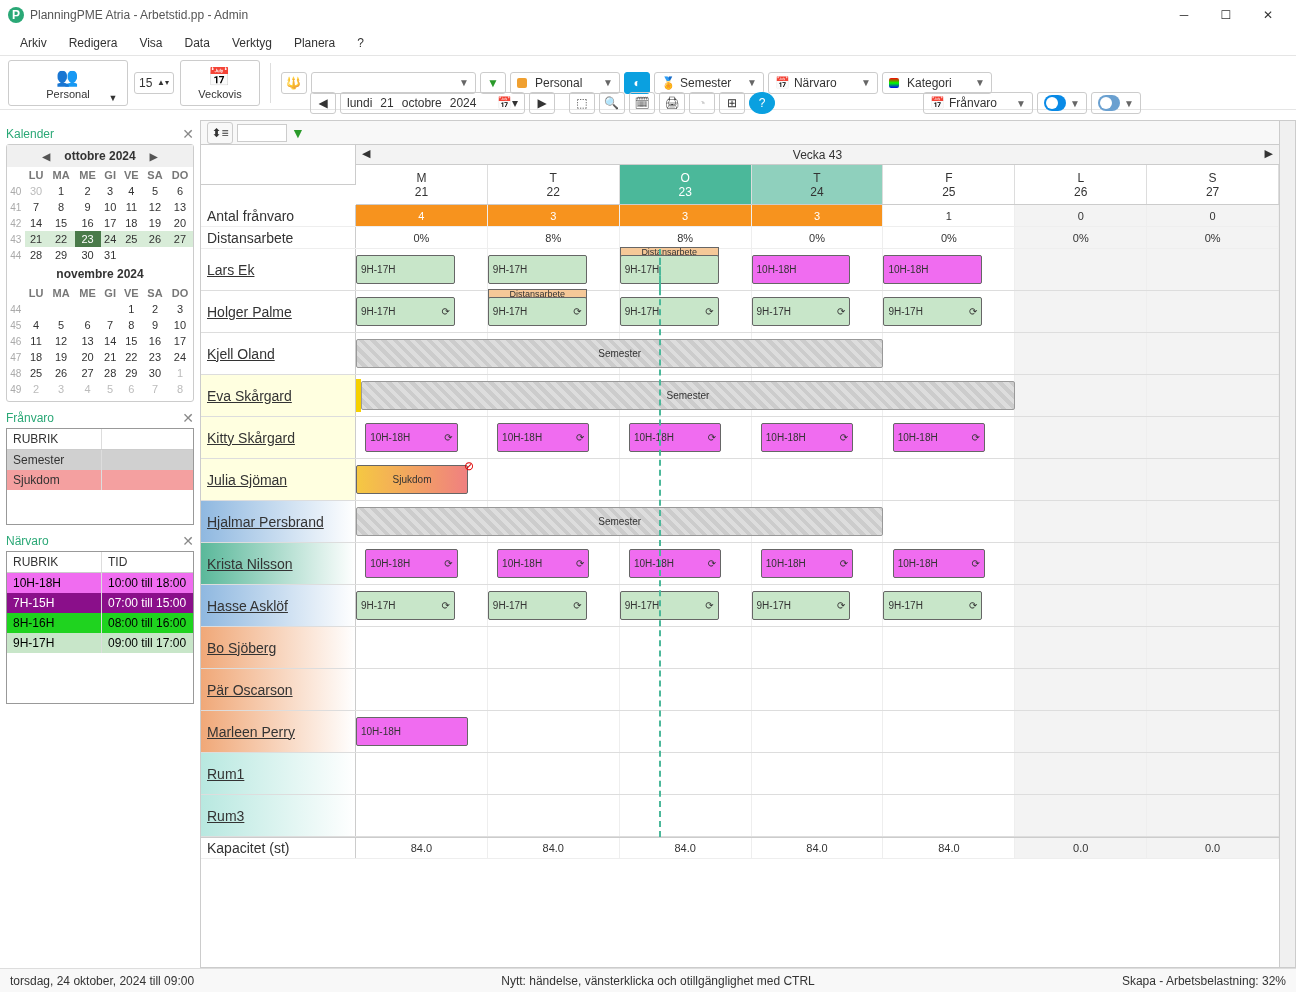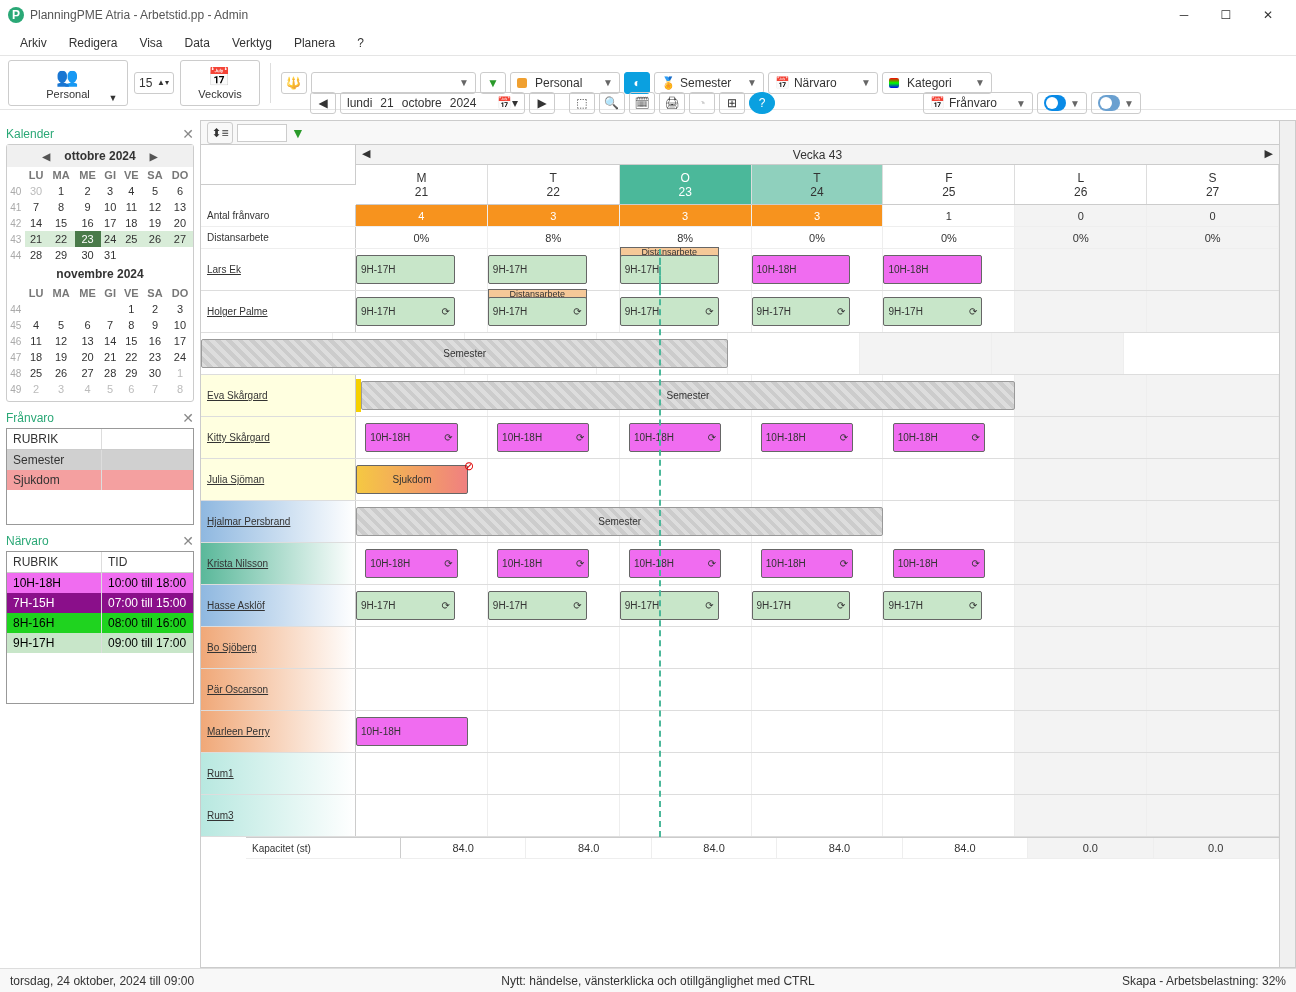--- a/index.html
+++ b/index.html
@@ -56,21 +56,21 @@
 .listbox .col1 { width:95px; border-right:1px solid #ddd; }
 .listbox .col2 { flex:1; }
 .listbox .lrow { display:flex; cursor:pointer; }
 
 
 .grid { flex:1; border:1px solid #ccc; position:relative; overflow:hidden; }
 .grid-top { height:20px; background:#f3f3f3; display:flex; align-items:center; justify-content:center; border-bottom:1px solid #ccc; font-weight:bold; position:relative; }
 .grid-top2 { height:20px; background:#f3f3f3; display:flex; align-items:center; justify-content:center; border-bottom:1px solid #ccc; position:relative; }
 .grid-top2 .navbtn { position:absolute; top:2px; cursor:pointer; font-size:11px; }
 .grid-head { display:flex; height:40px; border-bottom:1px solid #ccc; }
-.rowlabel { width:155px; border-right:1px solid #ccc; padding:4px 6px; display:flex; align-items:center; font-size:10px; }
+.rowlabel { width:155px; border-right:1px solid #ccc; padding:4px 6px; display:flex; align-items:center; font-size:14px; }
 .daycol { flex:1; border-right:1px solid #ddd; text-align:center; display:flex; flex-direction:column; justify-content:center; }
 .daycol.today { background:#4bb89a; color:#fff; }
 .daycol.today2 { background:#8fd0bd; }
 .grid-row { display:flex; height:22px; border-bottom:1px solid #eee; }
 .cellset { flex:1; display:flex; position:relative; }
 .cell { flex:1; border-right:1px solid #eee; display:flex; align-items:center; justify-content:center; font-size:11px; position:relative; }
 .cell.orange { background:#f7931e; color:#fff; }
 .cell.wknd { background:#f3f3f3; }
 .resrow { display:flex; height:42px; border-bottom:1px solid #ddd; }
 .resrow .rowlabel { background:#fff;text-decoration:underline; }
@@ -520,20 +520,21 @@
               <div class="ev dist" style="left:14.285714285714286%;width:10.714285714285715%;top:-2px;height:10px;">Distansarbete</div>
               <div class="ev green" style="left:0%;width:10.714285714285715%;">9H-17H<span class="sync">⟳</span></div>
               <div class="ev green" style="left:14.285714285714286%;width:10.714285714285715%;">9H-17H<span class="sync">⟳</span></div>
               <div class="ev green" style="left:28.571428571428573%;width:10.714285714285715%;">9H-17H<span class="sync">⟳</span></div>
               <div class="ev green" style="left:42.85714285714286%;width:10.714285714285715%;">9H-17H<span class="sync">⟳</span></div>
               <div class="ev green" style="left:57.142857142857146%;width:10.714285714285715%;">9H-17H<span class="sync">⟳</span></div>
             </div>
           </div>
         </div>
         <div class="resrow ">
+          <div class="rowlabel">Kjell Oland</div>
           <div class="slots" style="width:calc(100% - 171px);flex:none;">
             <div class="slot"></div>
             <div class="slot"></div>
             <div class="slot"></div>
             <div class="slot"></div>
             <div class="slot"></div>
             <div class="slot wknd"></div>
             <div class="slot wknd"></div>
             <div style="position:absolute;inset:0;pointer-events:none;">
               <div class="ev gray" style="left:0%;width:57.142857142857146%;">Semester</div>
@@ -707,21 +708,21 @@
             <div class="slot"></div>
             <div class="slot"></div>
             <div class="slot wknd"></div>
             <div class="slot wknd"></div>
             <div style="position:absolute;inset:0;pointer-events:none;"></div>
           </div>
         </div>
         <div style="position: absolute; top: 0px; bottom: 0px; left: calc(32.8571% + 98.8143px); border-left: 2px dashed rgb(75, 184, 154); pointer-events: none;"></div>
       </div>
 
-    <div class="grid-row" style="border-top:1px solid #ccc;margin-left:45px;">
+    <div class="grid-row" style="border-top:1px solid #ccc;">
       <div class="rowlabel">Kapacitet (st)</div>
       <div class="cellset" id="kap-cells" style="width:calc(100% - 171px);flex:none;">
           <div class="cell">84.0</div>
           <div class="cell">84.0</div>
           <div class="cell">84.0</div>
           <div class="cell">84.0</div>
           <div class="cell">84.0</div>
           <div class="cell wknd">0.0</div>
           <div class="cell wknd">0.0</div>
         </div>

